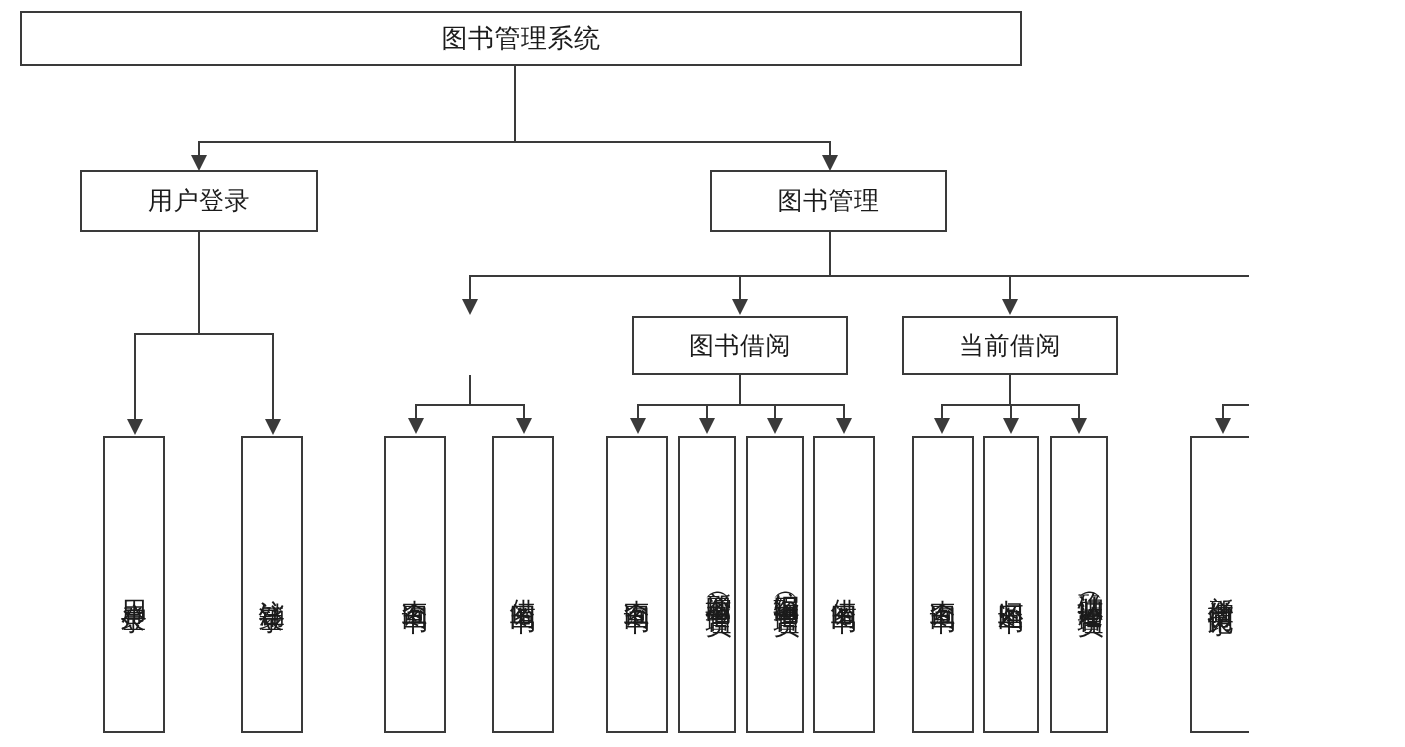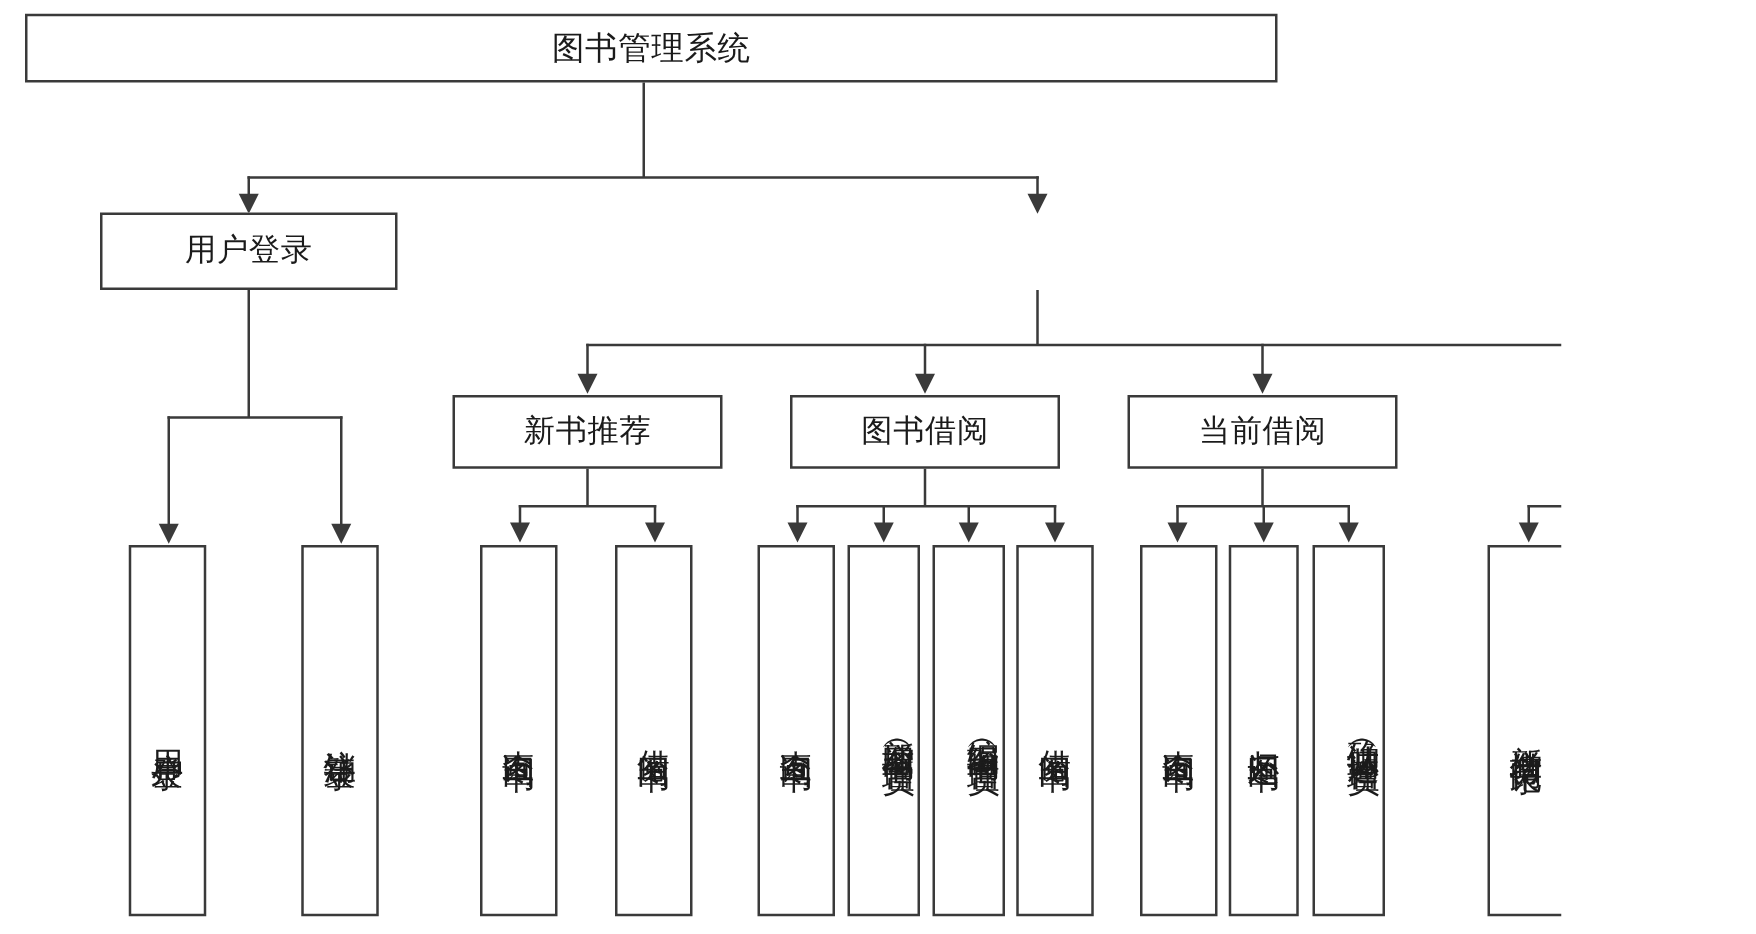--- a/index.html
+++ b/index.html
@@ -90,43 +90,43 @@
 
   <div class="vline" style="left:514px; top:66px; height:76px;"></div>
   <div class="hline" style="left:198px; top:141px; width:633px;"></div>
   <div class="vline" style="left:198px; top:141px; height:16px;"></div>
   <div class="arrow" style="left:191px; top:155px;"></div>
   <div class="vline" style="left:829px; top:141px; height:16px;"></div>
   <div class="arrow" style="left:822px; top:155px;"></div>
 
   <div class="node horiz" style="left:80px; top:170px; width:238px; height:62px;">
     <span>用户登录</span>
+  </div>
+  <div class="node horiz" style="left:710px; top:170px; width:237px; height:62px;">
+    <span>图书管理</span>
   </div>
 
   <div class="vline" style="left:198px; top:232px; height:102px;"></div>
   <div class="hline" style="left:134px; top:333px; width:140px;"></div>
   <div class="vline" style="left:134px; top:333px; height:88px;"></div>
   <div class="arrow" style="left:127px; top:419px;"></div>
   <div class="vline" style="left:272px; top:333px; height:88px;"></div>
   <div class="arrow" style="left:265px; top:419px;"></div>
 
   <div class="vline" style="left:829px; top:232px; height:44px;"></div>
   <div class="hline" style="left:469px; top:275px; width:811px;"></div>
   <div class="vline" style="left:469px; top:275px; height:26px;"></div>
   <div class="arrow" style="left:462px; top:299px;"></div>
   <div class="vline" style="left:739px; top:275px; height:26px;"></div>
   <div class="arrow" style="left:732px; top:299px;"></div>
   <div class="vline" style="left:1009px; top:275px; height:26px;"></div>
   <div class="arrow" style="left:1002px; top:299px;"></div>
   <div class="vline" style="left:1279px; top:275px; height:26px;"></div>
   <div class="arrow" style="left:1272px; top:299px;"></div>
 
-  <div class="node horiz" style="left:362px; top:316px; width:216px; height:59px;">
-    <span>新书推荐</span>
-  </div>
   <div class="node horiz" style="left:632px; top:316px; width:216px; height:59px;">
     <span>图书借阅</span>
   </div>
   <div class="node horiz" style="left:902px; top:316px; width:216px; height:59px;">
     <span>当前借阅</span>
   </div>
 
   <div class="vline" style="left:469px; top:375px; height:30px;"></div>
   <div class="hline" style="left:415px; top:404px; width:110px;"></div>
   <div class="vline" style="left:415px; top:404px; height:16px;"></div>

